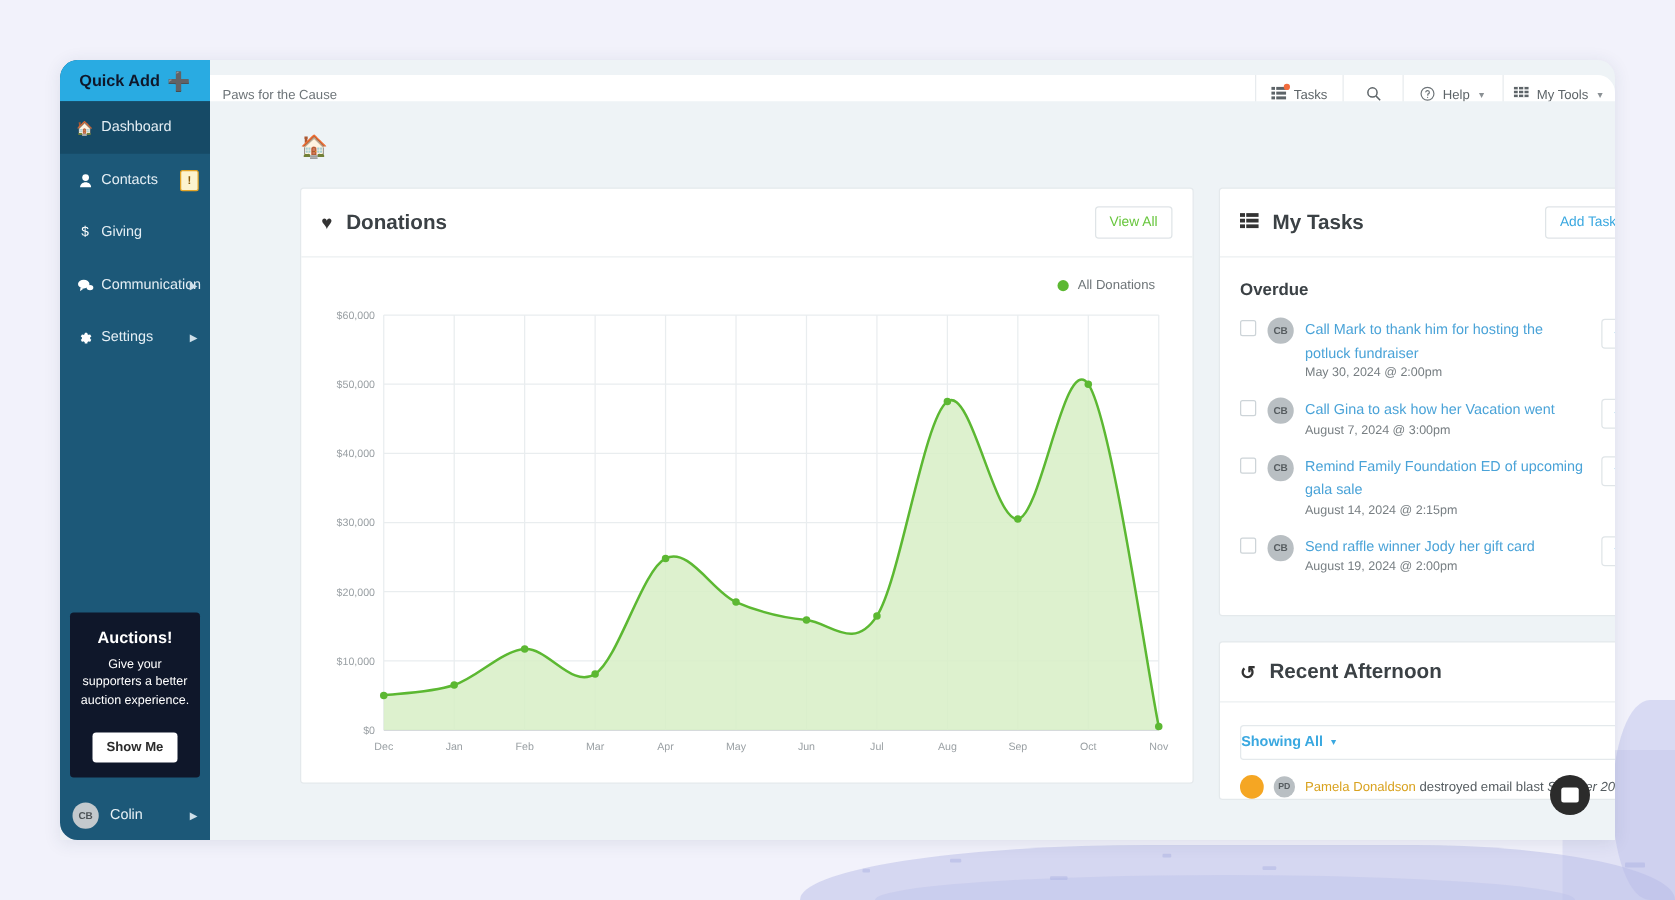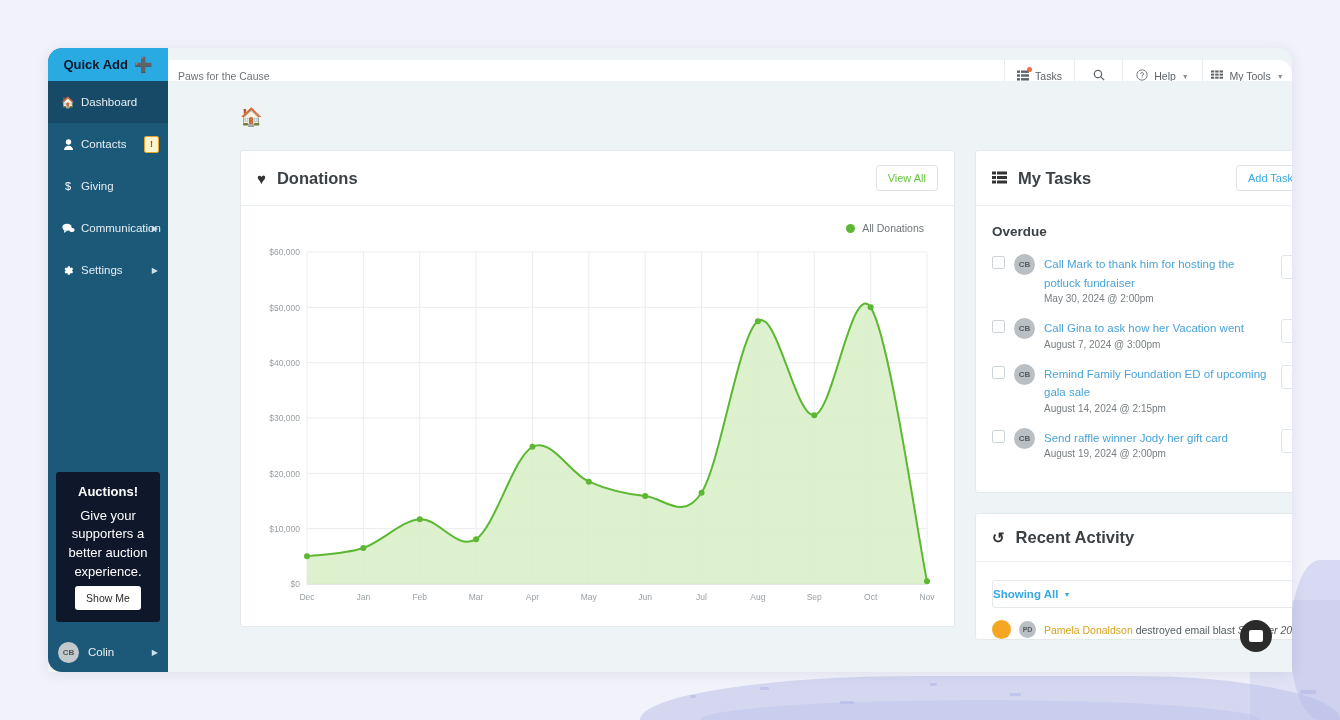--- a/index.html
+++ b/index.html
@@ -117,27 +117,27 @@
   
   .promo {
     margin: auto 8px 10px 8px;
     background: #0f172a;
     border-radius: 3px;
     padding: 12px 8px 12px;
     text-align: center;
     color: #fff;
   }
   .promo-title { font-size: 13px; font-weight: bold; margin-bottom: 8px; }
-  .promo-body { font-size: 13px; line-height: 1.45; margin-bottom: 4px; }
+  .promo-body { font-size: 10px; line-height: 1.45; margin-bottom: 18px; }
   .promo-btn {
     display: inline-block;
     background: #fff;
     color: #2b2b2b;
     font-size: 10.5px;
-    font-weight: normal;
+    font-weight: bold;
     padding: 6px 11px;
     border-radius: 3px;
     border: none;
     cursor: pointer;
     font-family: inherit;
   }
 
   .user-row {
     height: 40px;
     display: flex;
@@ -630,21 +630,21 @@
                 <span class="tbody"><span class="tname">Send raffle winner Jody her gift card</span><div class="tdate">August 19, 2024 @ 2:00pm</div></span>
                 <span class="tcaret">▼</span>
               </div>
             </div>
         </div>
 
         <div class="card ra-card">
           <div class="card-head">
             <div class="card-title">
               <span class="ti">↺</span>
-              <span>Recent Activity</span>
+              <span>Recent Afternoon</span>
             </div>
           </div>
           <div class="showing">
             <span>Showing All</span>
             <span class="tb-caret" style="color:#3aa8e0">▼</span>
           </div>
           <div id="activity-list">
               <div class="ra-row">
                 <span class="ra-ico"></span>
                 <span class="ra-av">PD</span>

